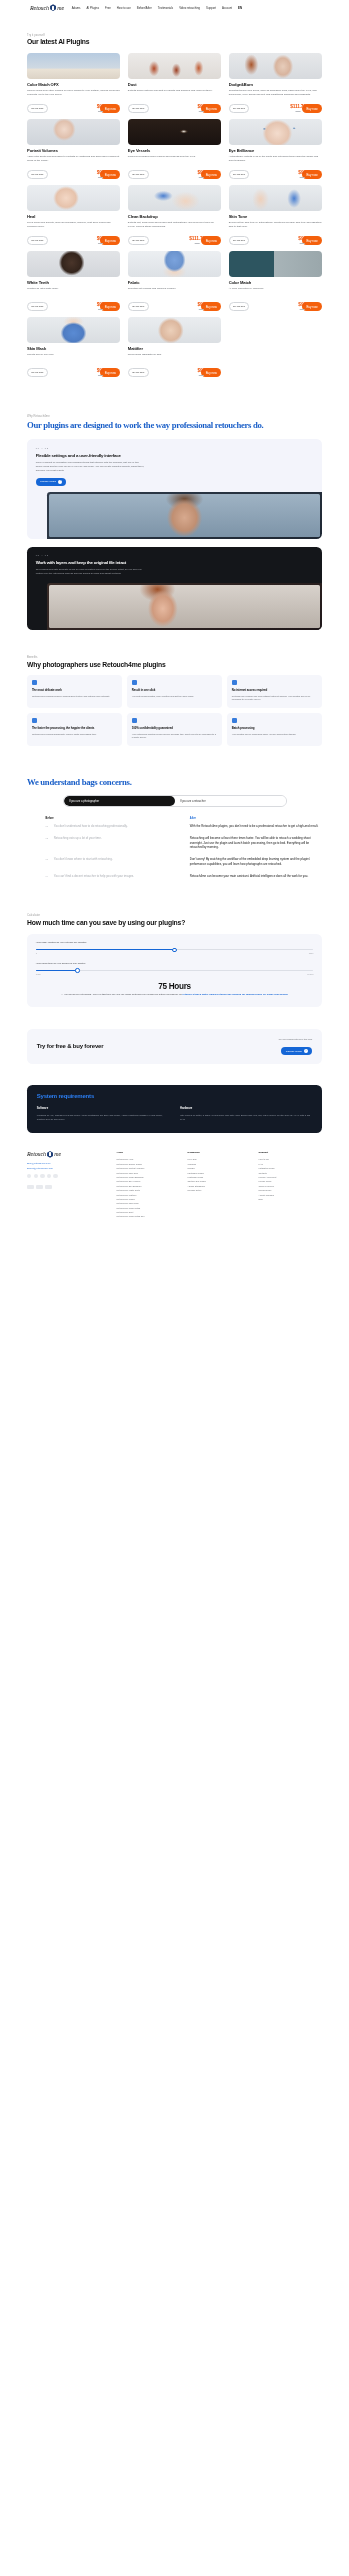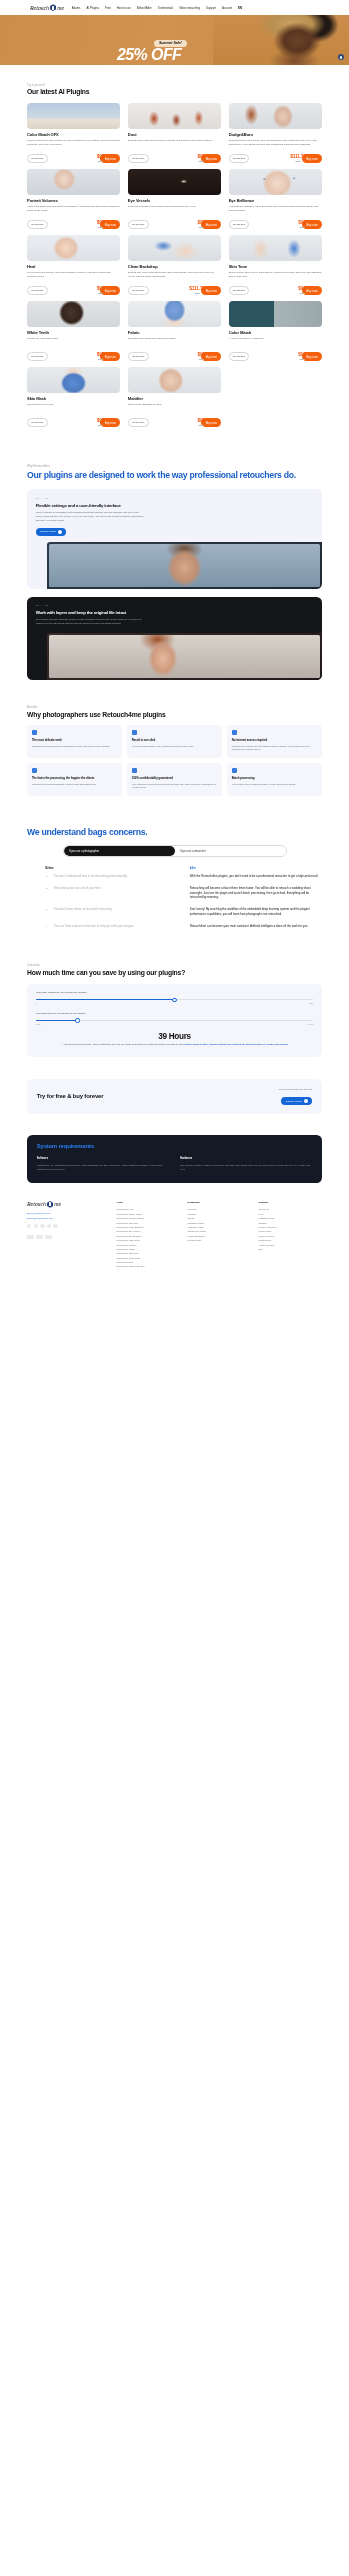--- a/index.html
+++ b/index.html
@@ -60,21 +60,21 @@
   }
   .hero-dot{
     position:absolute; right:4.9px; bottom:4.9px; width:6px; height:6px;
     border-radius:50%; background:#2c4a7c; display:flex; align-items:center; justify-content:center;
   }
   .hero-dot i{ width:2.7px;height:3.3px;border-radius:40%;background:#fff; display:block;}
 
   
   .eyebrow{ font-size:2.7px; color:#9a9a9a; margin-bottom:1.6px; letter-spacing:0.1px;}
   h2.sec { font-size:6.8px; font-weight:bold; letter-spacing:-0.2px; color:#111; }
-  h2.sec.blue{ color:#1a5fc8; }
+  h2.sec.blue{ color:#1a5fc8;font-family:Liberation Serif, serif; }
   h2.sec.big{ font-size:8.7px; line-height:1.16; letter-spacing:-0.3px;}
 
   
   .plugins{ padding:18.6px 0 5.5px; }
   .grid3{ display:grid; grid-template-columns:repeat(3,1fr); gap:6px 7.6px; margin-top:7.6px;}
   .card .thumb{
     height:26px; border-radius:3.8px; overflow:hidden;
     background:#e4e7ea;
   }
   .card h3{ font-size:4.1px; font-weight:bold; margin:3.3px 0 1.6px; letter-spacing:-0.1px;}
@@ -212,31 +212,20 @@
       <a href="#">How to use</a>
       <a href="#">Before/After</a>
       <a href="#">Testimonials</a>
       <a href="#">Video retouching</a>
       <a href="#">Support</a>
       <a href="#">Account</a>
       <a href="#" class="lang">EN</a>
     </nav>
   </header>
 
-  <section class="hero">
-    <div class="hero-photo"></div>
-    <div class="hero-inner">
-      <div class="hero-badge">Summer Sale!</div>
-      <div class="hero-title">25% OFF</div>
-
-    </div>
-    <div class="hero-dot">
-        <i></i>
-      </div>
-  </section>
 
   <section class="plugins container">
     <div class="eyebrow">Try it yourself</div>
     <h2 class="sec">Our latest AI Plugins</h2>
     <div class="grid3" id="plugin-grid">
         <div class="card">
           <div class="thumb" style="background:linear-gradient(180deg,#b7cbe0 0%,#cfd9e2 58%,#e9e2d6 62%,#dcd3c6 100%)"></div>
           <h3>Color Match OFX</h3>
           <p>Copies colors from other images or movie frames to your footage, applies LUTs and connects you to the LUT Cloud.</p>
           <div class="cta">
@@ -547,21 +536,21 @@
       </div>
       <div class="clabel" style="margin-top:7.6px;">How much time do you spend on one photo?</div>
       <div class="track">
         <div class="fill" style="width:15%"></div>
         <div class="knob" style="left:calc(15% - 2.2px)"></div>
       </div>
       <div class="ticks">
         <span>1 min</span>
         <span>60 min</span>
       </div>
-      <div class="hours">39 Hours</div>
+      <div class="hours">75 Hours</div>
       <div class="hnote">
         <span>— you spend on retouching. Free up this time for your life using Retouch4me plugins for batch processing. Or</span>
         <b>retouch 3 times faster using Retouch4me plugins for manual frame-by-frame processing.</b>
       </div>
     </div>
   </section>
 
   <section class="tryfree container">
     <div class="tfbox">
       <h3>Try for free &amp; buy forever</h3>

